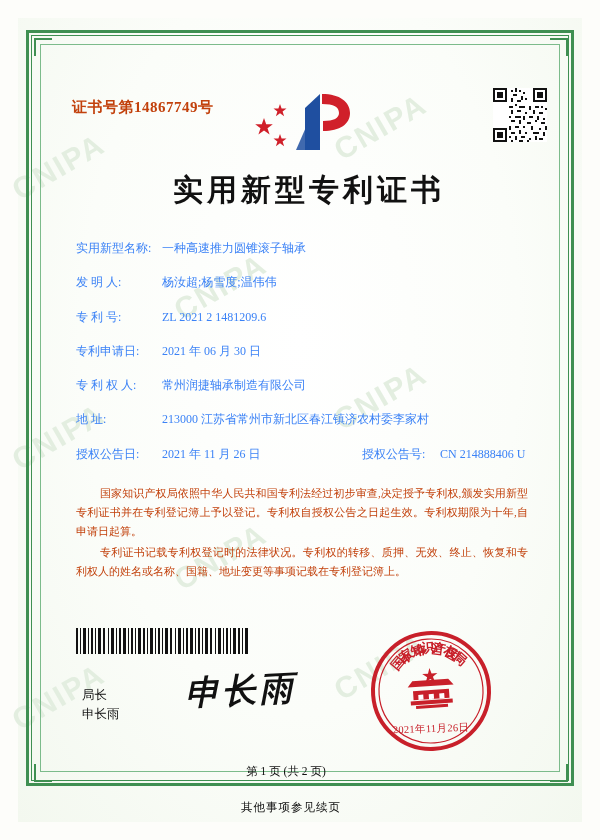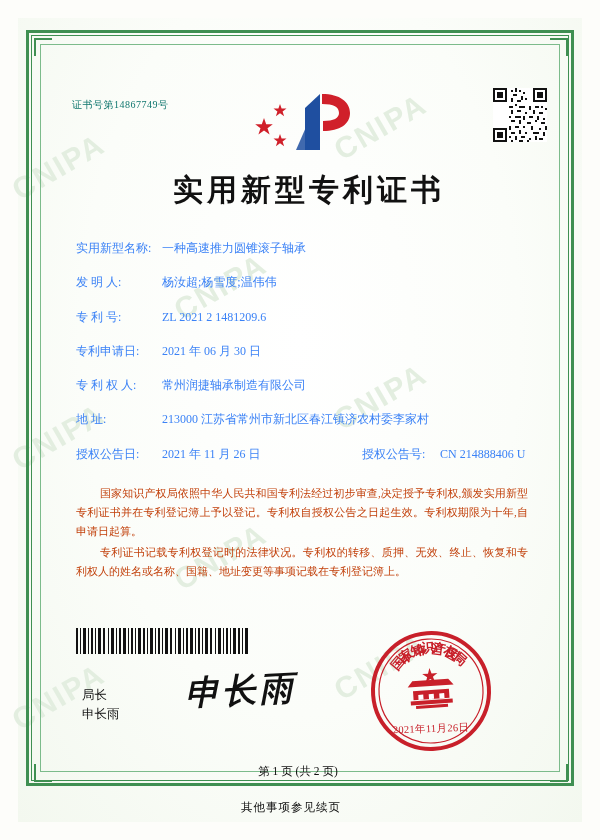--- a/index.html
+++ b/index.html
@@ -96,23 +96,24 @@
   
   .qr {
     position: absolute;
     right: 53px; top: 88px;
     width: 54px; height: 54px;
   }
 
   .cert-no {
     position: absolute;
     left: 72px; top: 98px;
-    font-size: 10px;
-    color: #0f766e;
+    font-size: 15px;
+    color: #c2410c;
     letter-spacing: 0.5px;
+    font-weight: bold;
   }
 
   .title {
     position: absolute;
     left: 0; top: 170px;
     width: 600px;
     text-align: center;
     font-size: 30px;
     font-weight: bold;
     letter-spacing: 4px;
@@ -203,21 +204,21 @@
     width: 102px;
     text-align: center;
     font-size: 10.5px;
     color: #c8202a;
     letter-spacing: 0.3px;
     transform: rotate(-2deg);
   }
 
   .page-no {
     position: absolute;
-    left: 12px; top: 764px;
+    left: 0; top: 764px;
     width: 572px;
     text-align: center;
     font-size: 11.5px;
     color: #111;
   }
 
   .footer-note {
     position: absolute;
     left: 0; top: 800px;
     width: 582px;

